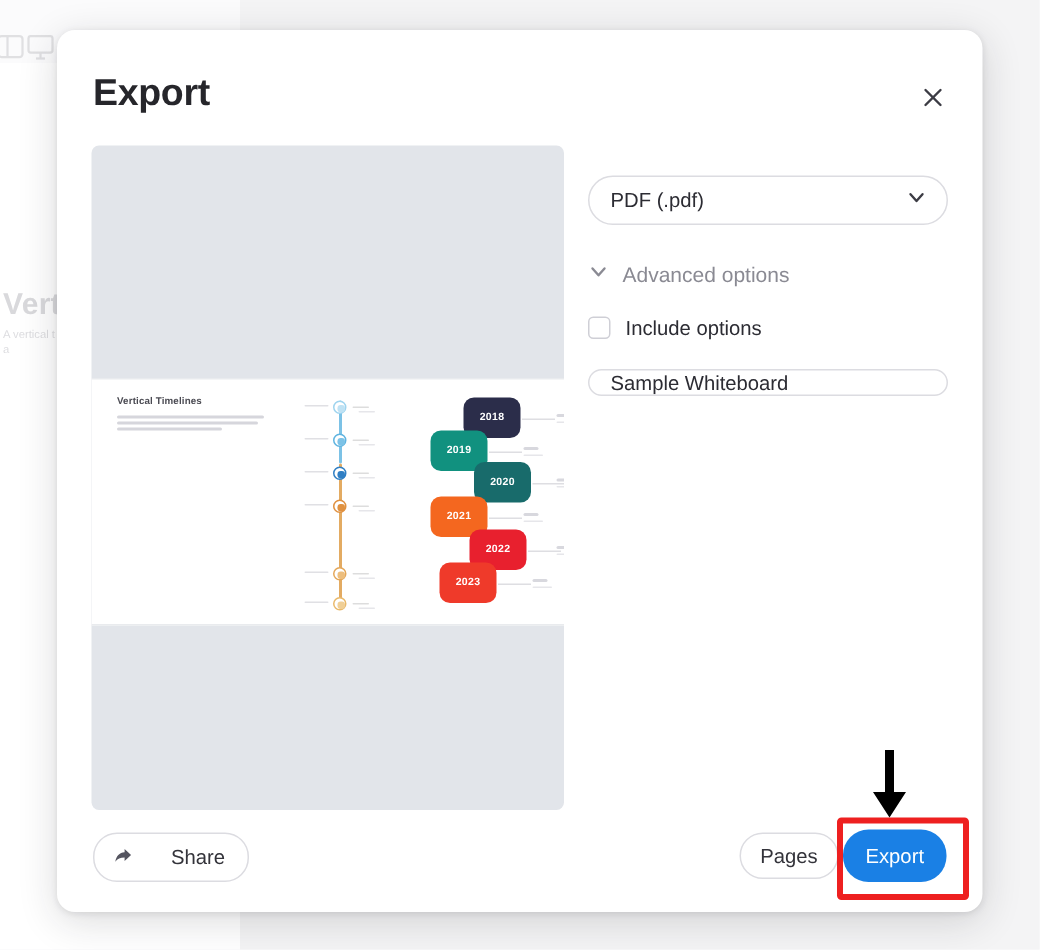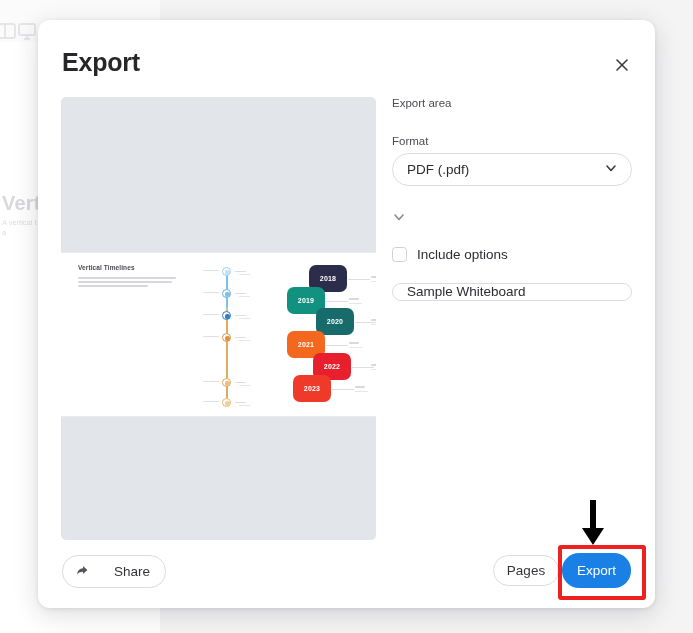--- a/index.html
+++ b/index.html
@@ -266,42 +266,41 @@
         <div class="yr-line" style="left:45px;top:124px;"></div>
         <div class="yr-t" style="left:68px;top:121px;"></div>
         <div class="yr-t2" style="left:68px;top:126px;"></div>
       </div>
 
     </div>
   </div>
 
   <div class="right">
 
-    <label class="field-label">Export area</label>
 
     <div style="height:20px;"></div>
 
-    <label class="field-label">Format</label>
     <div class="select">
       <span class="select-value">PDF (.pdf)</span>
       <span class="chev">
         <svg width="14" height="14" viewBox="0 0 14 14" fill="none" stroke="#3c3c44" stroke-width="1.6" stroke-linecap="round" stroke-linejoin="round">
           <polyline points="3,5 7,9.5 11,5"></polyline>
         </svg>
       </span>
     </div>
 
     <div style="height:24px;"></div>
 
     <div class="adv">
       <span>
         <svg width="14" height="14" viewBox="0 0 14 14" fill="none" stroke="#8a8a93" stroke-width="1.6" stroke-linecap="round" stroke-linejoin="round">
           <polyline points="3,5 7,9.5 11,5"></polyline>
         </svg>
       </span>
+      <span>Advanced options</span>
     </div>
 
     <div style="height:20px;"></div>
 
     <div class="chk-row">
       <span class="chkbox"></span>
       <span class="chk-label">Include options</span>
     </div>
 
     <div style="height:20px;"></div>

